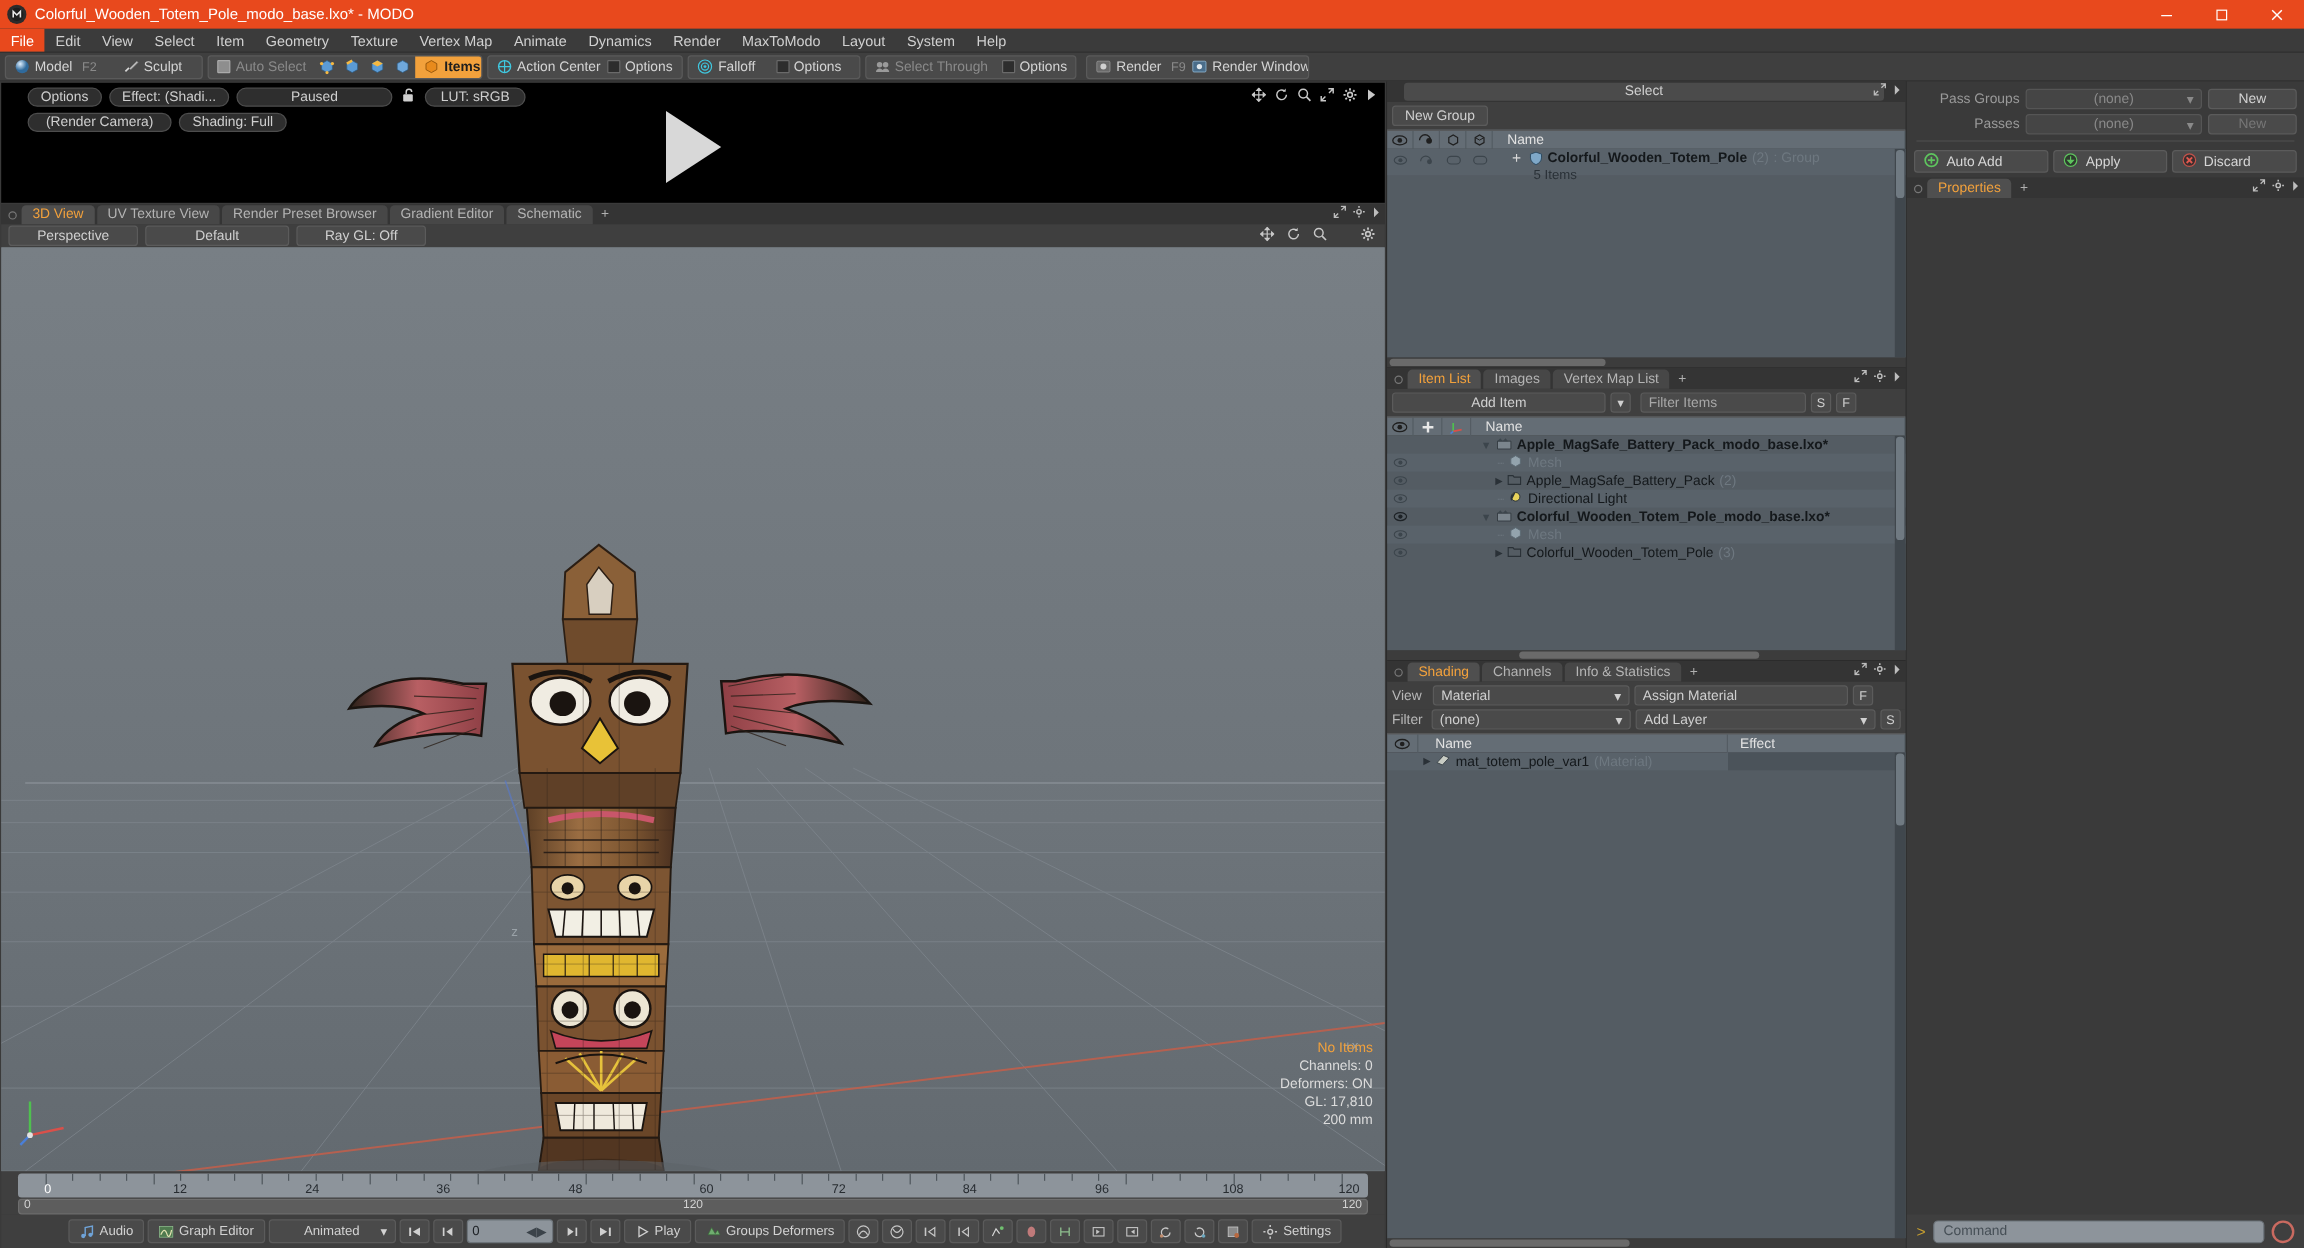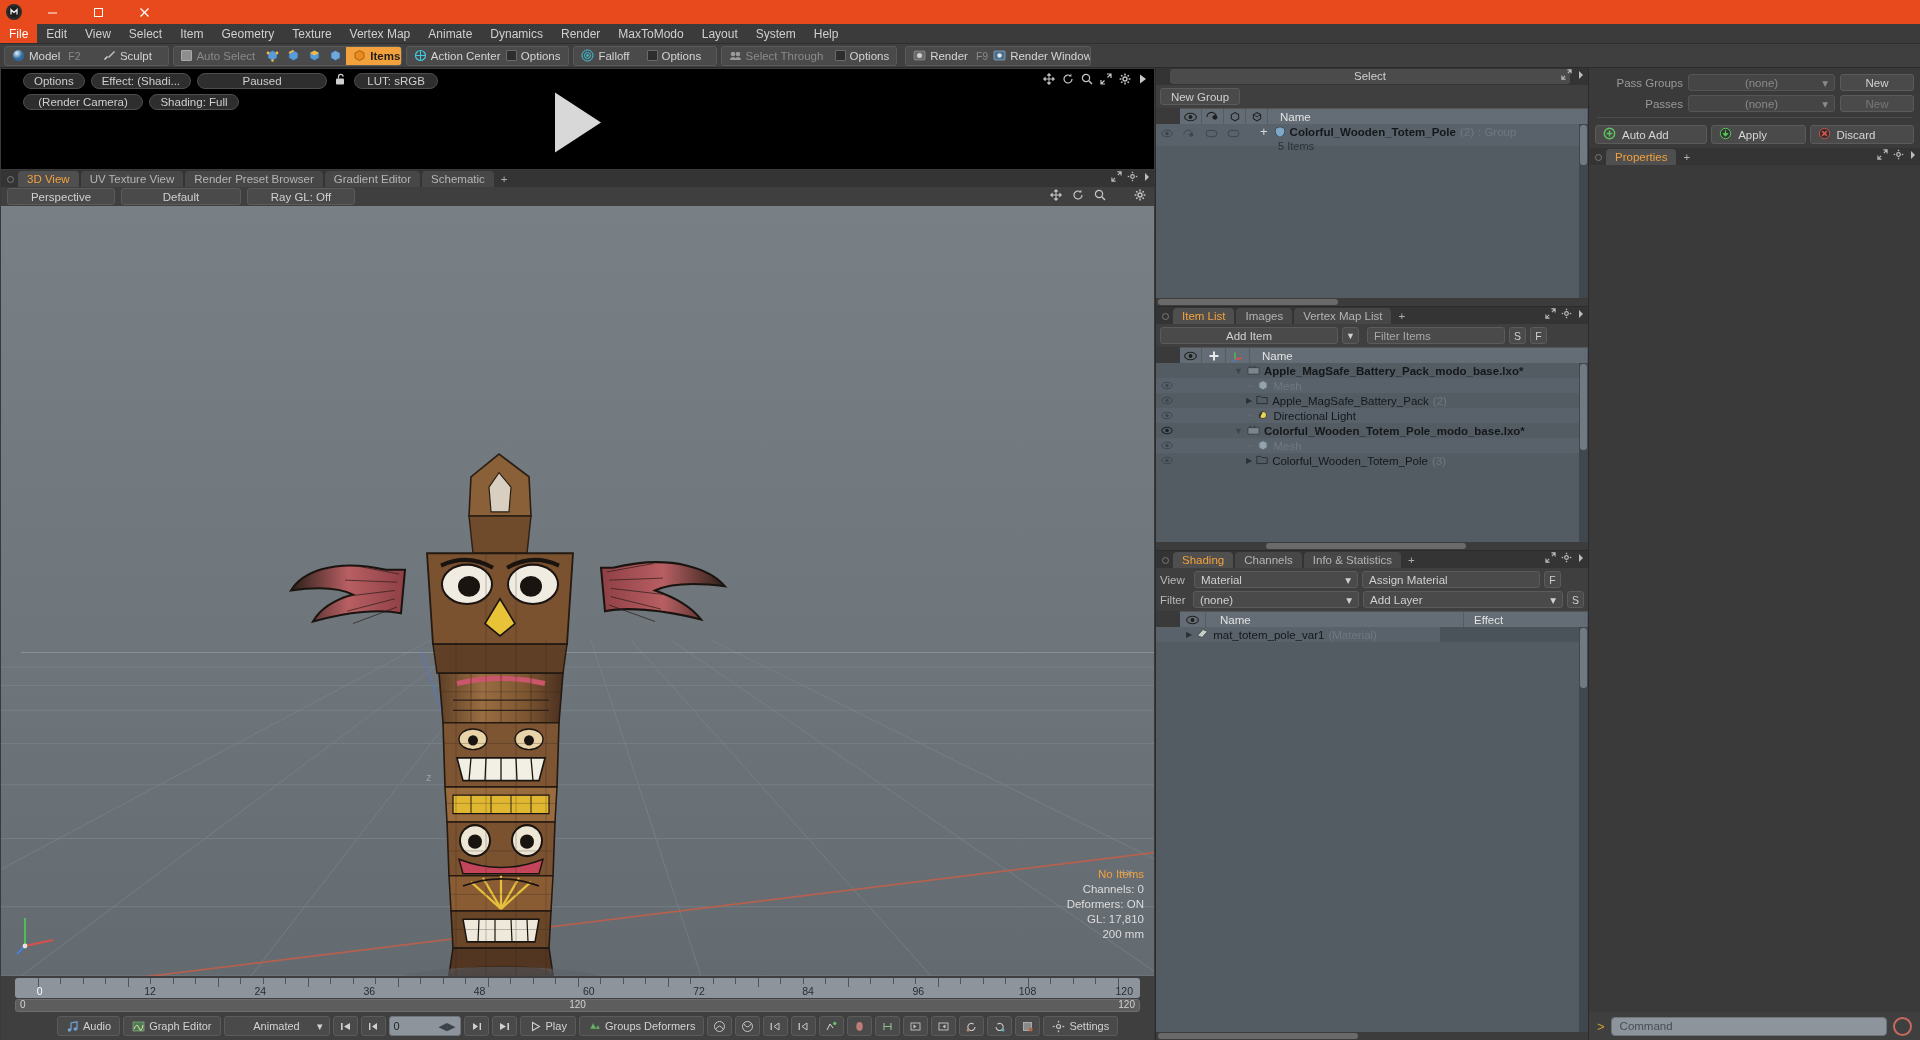--- a/index.html
+++ b/index.html
@@ -170,21 +170,21 @@
   .fld.center { justify-content: center; }
   .fld.lbl { background: transparent; border: none; color: #b8b8b8; }
   .fld .caret { margin-left: auto; padding-left: 6px; }
   .minibtn {
     width: 17px; height: 17px; background: #4a4a4a; border: 1px solid #5b5b5b; border-radius: 3px;
     display: flex; align-items: center; justify-content: center; font-size: 10.5px; color: #d0d0d0;
     flex: 0 0 17px;
   }
   .listhdr {
     height: 16px; background: #646d75; display: flex; align-items: center;
-    font-size: 11.5px; color: #e2e2e2; border-top: 1px solid #555; flex: 0 0 16px; margin-left: 24px;
+    font-size: 11.5px; color: #e2e2e2; border-top: 1px solid #555; flex: 0 0 16px;
   }
   .listhdr .cell { display: flex; align-items: center; justify-content: center; height: 16px; border-right: 1px solid #545c63; }
   .listhdr .namecell { padding-left: 12px; justify-content: flex-start; flex: 1 1 auto; }
   .listbody { flex: 1 1 auto; background: #545c63; overflow: hidden; position: relative; min-height: 0; }
   .row { height: 15px; display: flex; align-items: center; font-size: 11.5px; color: #1d1d1d; }
   .row.alt { background: #59626a; }
   .row .gut { display: flex; align-items: center; justify-content: center; height: 15px; flex: 0 0 18px; }
   .row .txt { display: flex; align-items: center; gap: 4px; white-space: nowrap; }
   .dimtxt { color: #6e7880; }
   .scrolltrack { position: absolute; right: 0; top: 0; bottom: 0; width: 9px; background: #40474d; }
@@ -228,20 +228,21 @@
 
 <div class="app">
 
   <div class="titlebar">
     <div class="tb-icon">
       <svg width="12" height="12" viewBox="0 0 12 12">
           <circle cx="6" cy="6" r="5.5" fill="#1d1d1d"></circle>
           <path d="M3 8.5V3.5l3 3 3-3v5" stroke="#e8e8e8" stroke-width="1.3" fill="none"></path>
         </svg>
     </div>
+    <div class="tb-title">Colorful_Wooden_Totem_Pole_modo_base.lxo* - MODO</div>
     <div class="winbtns">
       <div class="winbtn">
         <svg width="11" height="11" viewBox="0 0 11 11">
             <line x1="1" y1="6" x2="10" y2="6" stroke="#fff" stroke-width="1"></line>
           </svg>
       </div>
       <div class="winbtn">
         <svg width="11" height="11" viewBox="0 0 11 11">
             <rect x="1.5" y="1.5" width="8" height="8" stroke="#fff" stroke-width="1" fill="none"></rect>
           </svg>

